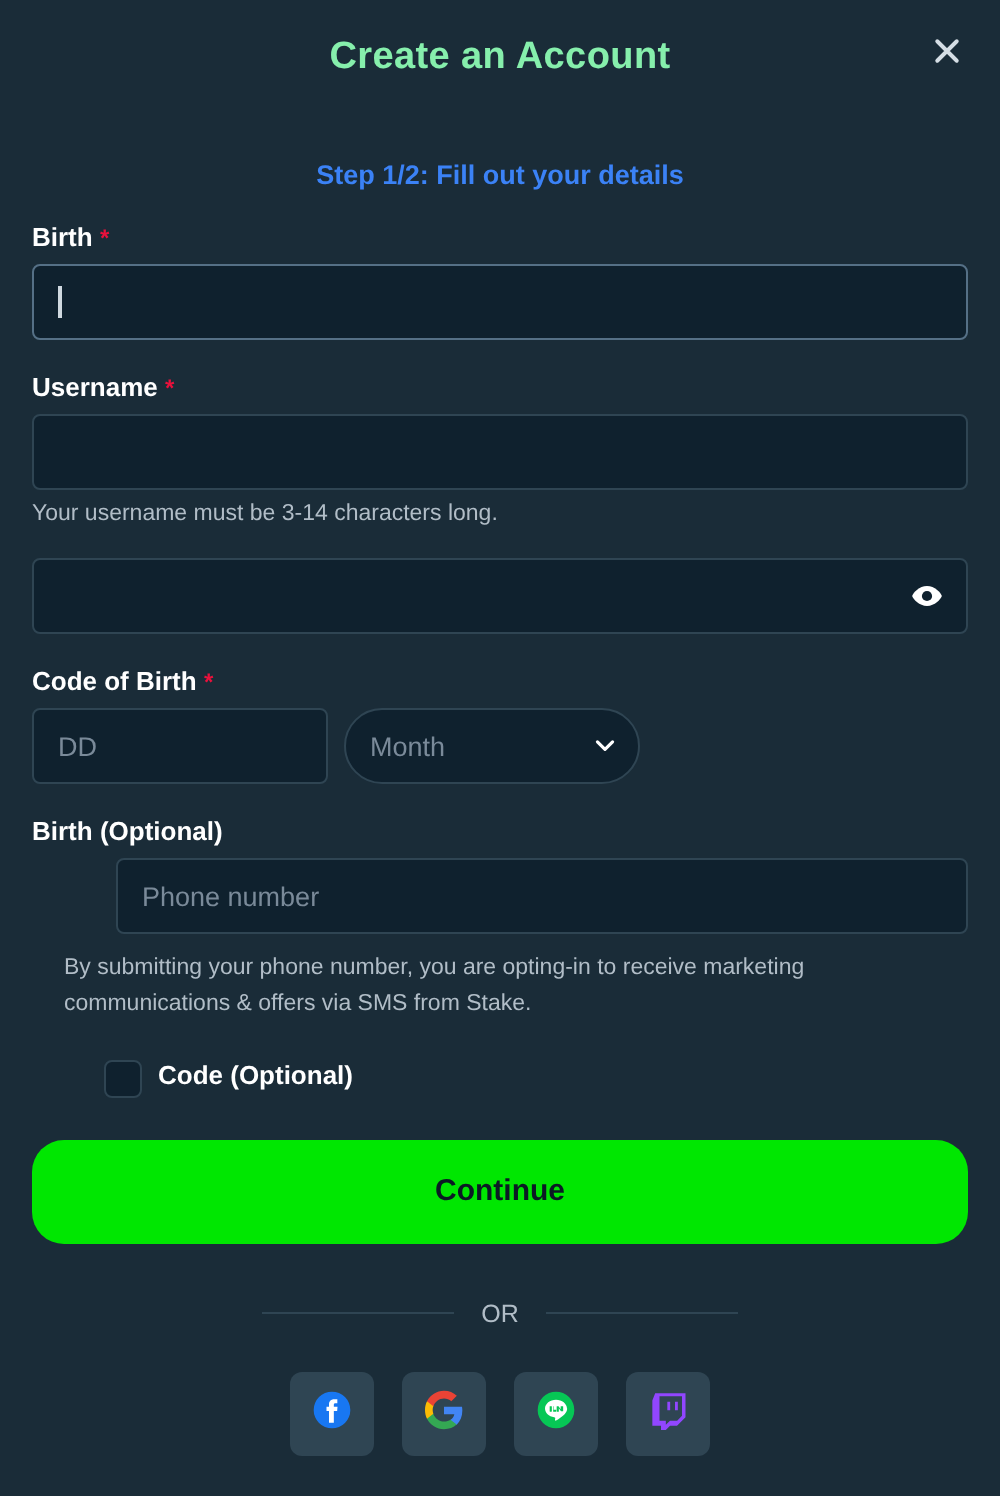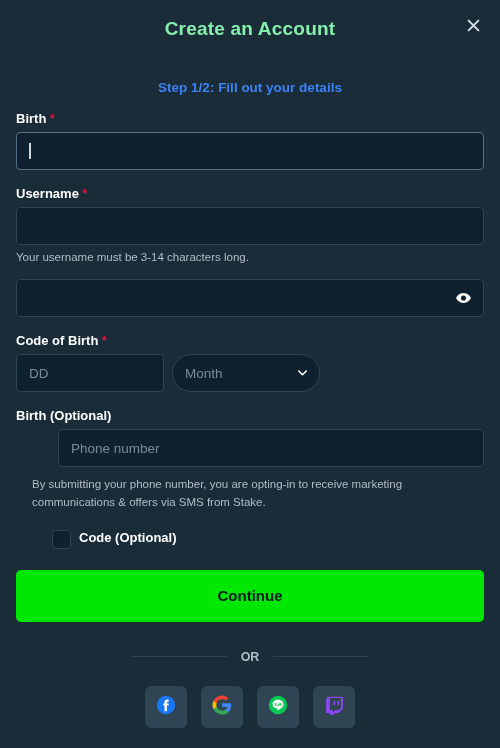--- a/index.html
+++ b/index.html
@@ -98,32 +98,32 @@
     width: 19px; height: 19px;
     background: #0f212e;
     border: 1px solid #2f4553;
     border-radius: 4px; flex: none;
   }
   .code-label { color: #ffffff; font-size: 13px; font-weight: bold; }
 
   
   .continue {
     width: 100%; height: 52px; margin-top: 21px;
-    background: #00e701; border: none; border-radius: 5px;
+    background: #00e701; border: none; border-radius: 16px;
     color: #0b1a24; font-size: 15px; font-weight: bold;
     cursor: pointer; font-family: "Liberation Sans", sans-serif;
   }
 
   
   .or-row {
     display: flex; align-items: center; justify-content: center;
     gap: 14px; margin-top: 28px;
   }
   .or-line { width: 96px; height: 1px; background: #2f4553; }
-  .or-text { color: #b1bdc7; font-size: 12.5px; font-weight: bold; }
+  .or-text { color: #b1bdc7; font-size: 12.5px; font-weight: normal; }
 
   
   .socials {
     display: flex; justify-content: center;
     gap: 14px; margin-top: 22px;
   }
   .social-btn {
     width: 42px; height: 42px;
     background: #2f4553; border: none; border-radius: 6px;
     display: flex; align-items: center; justify-content: center;

